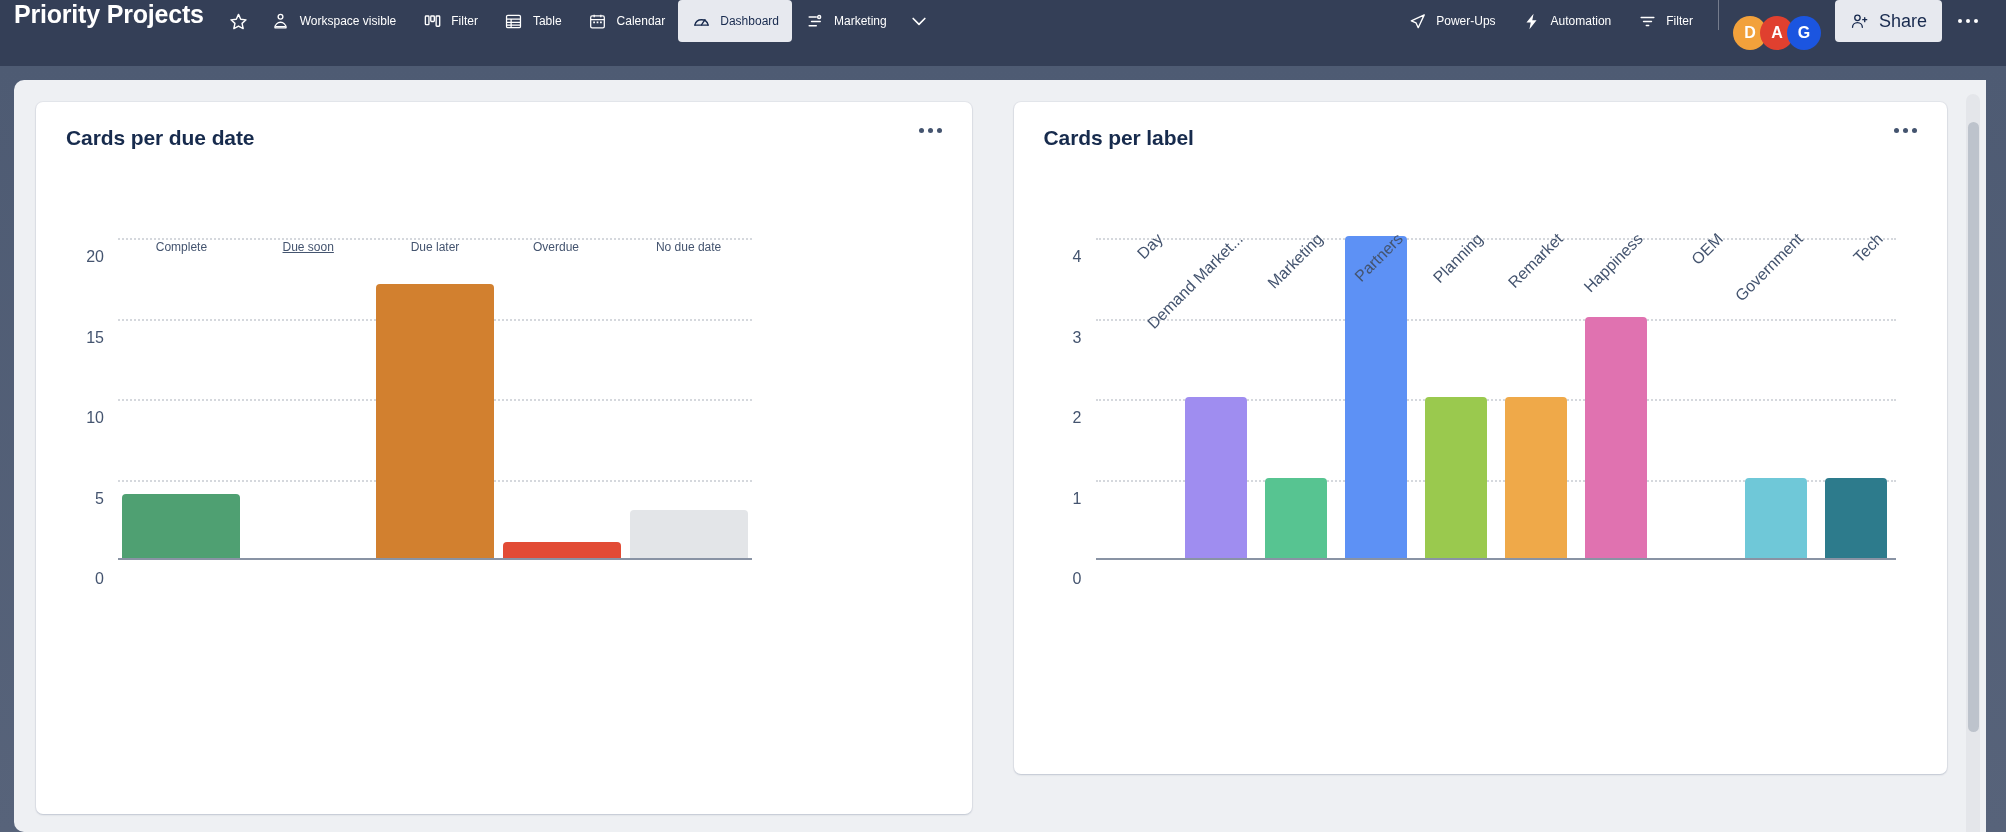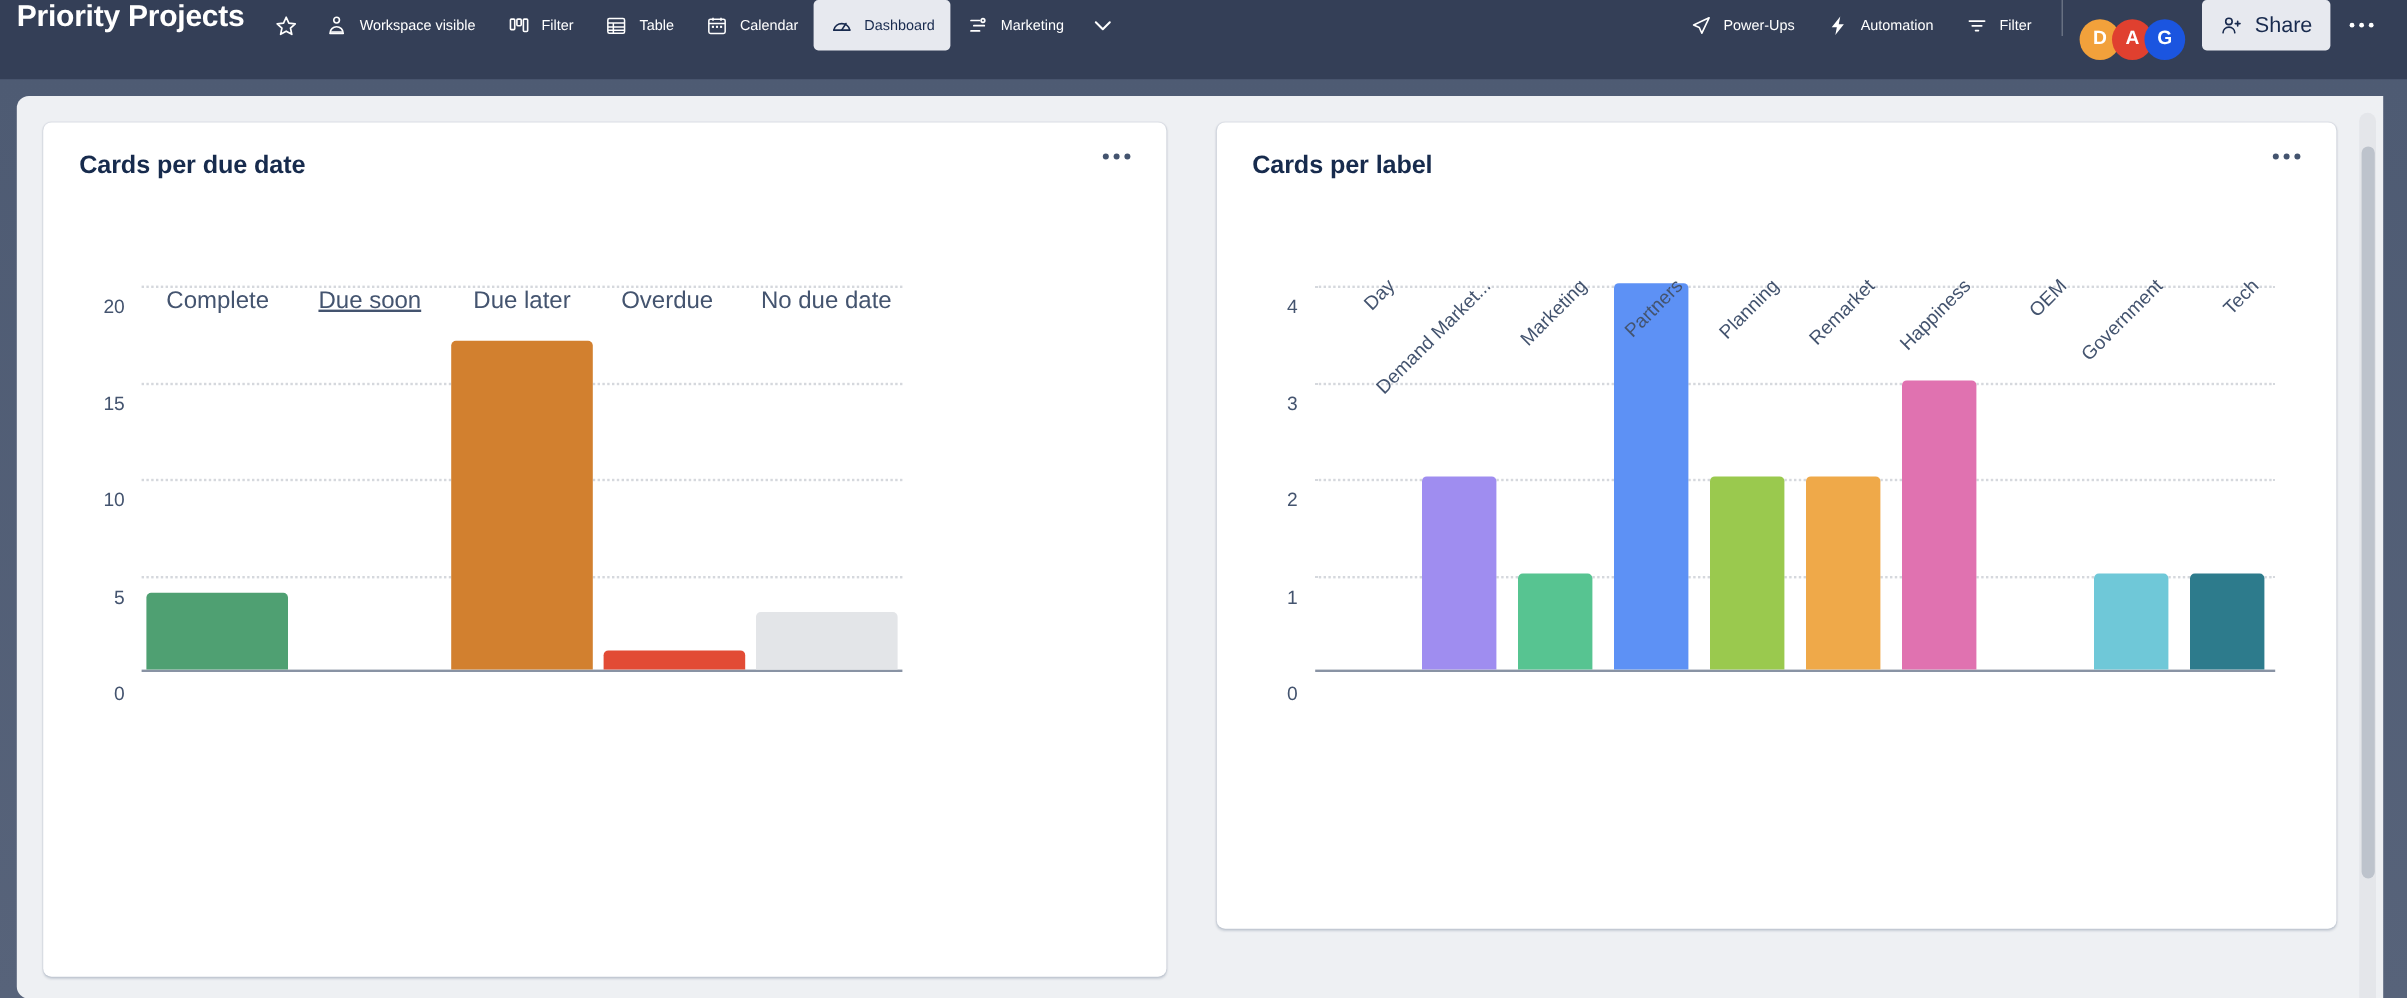--- a/index.html
+++ b/index.html
@@ -136,21 +136,21 @@
     margin-top: 19px;
   }
   .bar {
     position: absolute;
     bottom: 0;
     border-radius: 4px 4px 0 0;
   }
   .xlabel-h {
     position: absolute;
     transform: translateX(-50%);
-    font-size: 20px; color: #44546f;
+    font-size: 12px; color: #44546f;
     white-space: nowrap;
     top: 26px;
   }
   .xlabel-r {
     position: absolute;
     top: 16px;
     font-size: 16px; color: #44546f;
     white-space: nowrap;
     transform-origin: left top;
     transform: rotate(-45deg) translateX(-100%);

